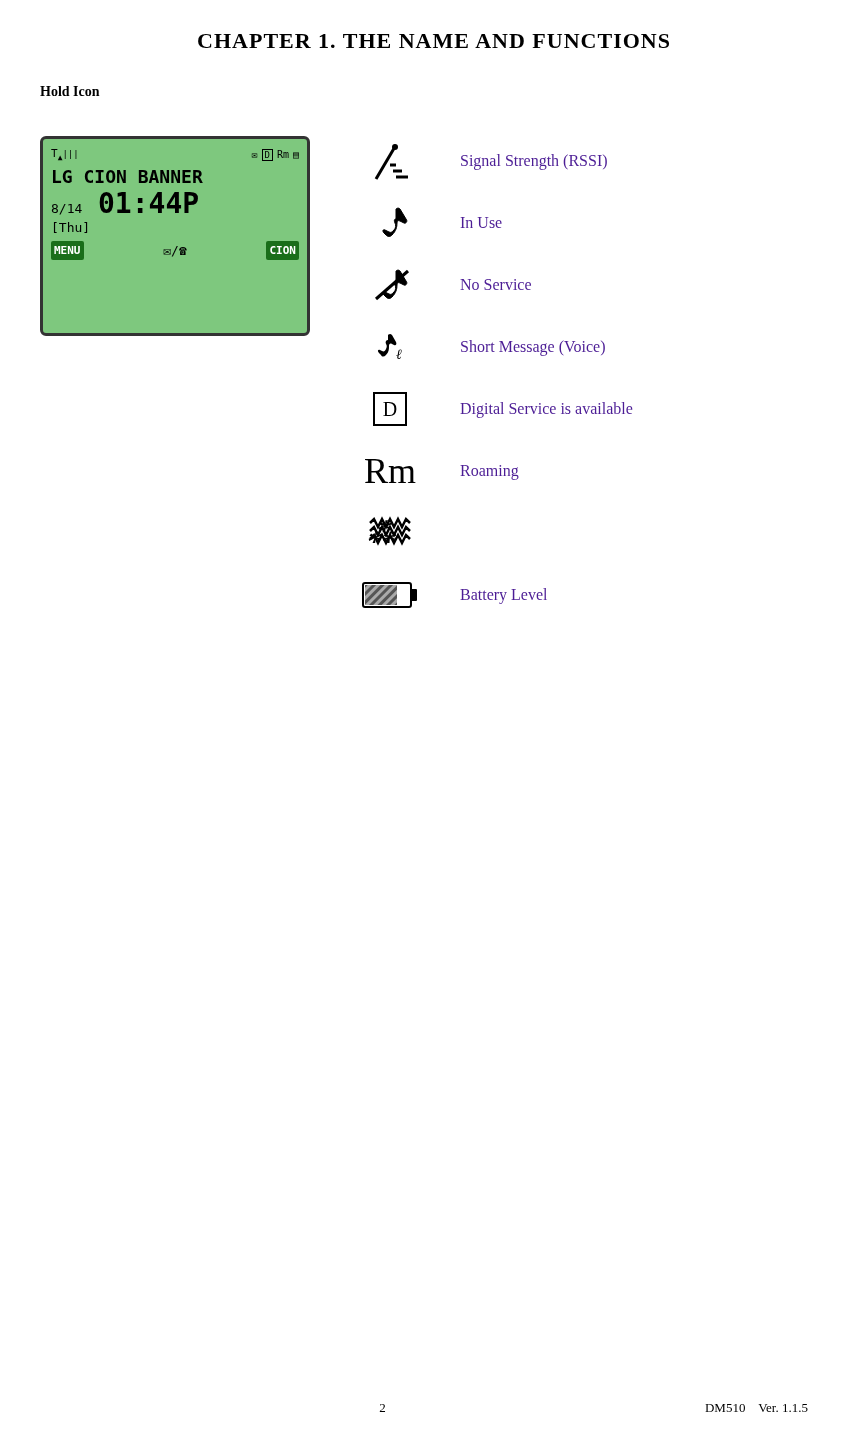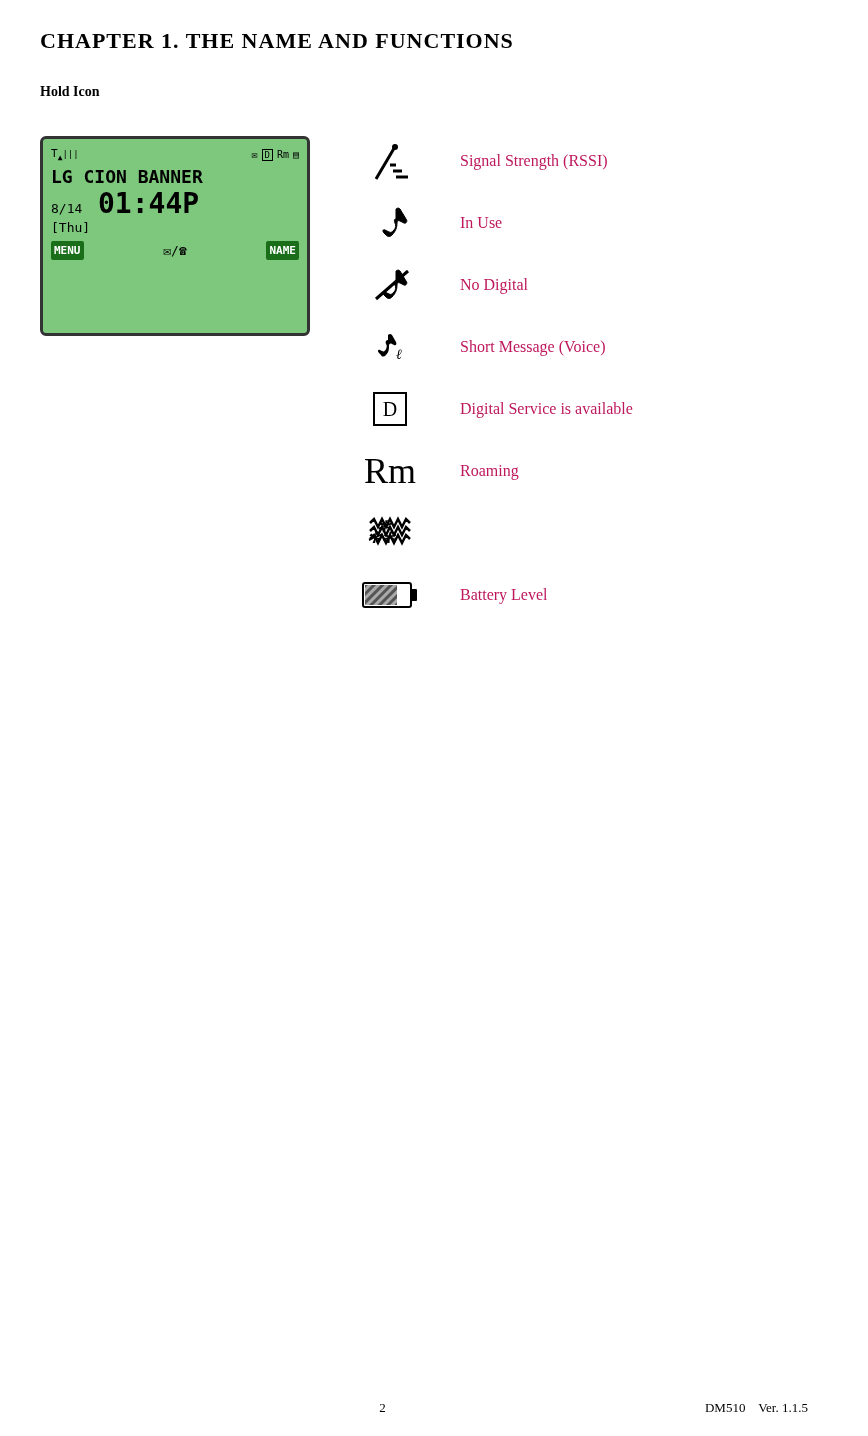--- a/index.html
+++ b/index.html
@@ -6,20 +6,21 @@
     body {
       width: 868px;
       min-height: 1436px;
       background: #ffffff;
       font-family: Times New Roman, serif;
       color: #000000;
       position: relative;
     }
 
     .page-header {
+      text-align: center;
       padding: 28px 40px 20px 40px;
       font-size: 22px;
       font-weight: bold;
       letter-spacing: 1px;
     }
 
     .section-label {
       font-size: 14px;
       font-weight: bold;
       padding: 10px 40px 16px 40px;
@@ -117,21 +118,21 @@
       display: flex;
       align-items: center;
       justify-content: center;
       flex-shrink: 0;
     }
 
     .label-cell {
       flex: 1;
       font-size: 16px;
       padding-left: 20px;
-      color: #be185d;
+      color: #4c1d95;
     }
 
     
     .d-box {
       width: 34px;
       height: 34px;
       border: 2px solid #000;
       display: flex;
       align-items: center;
       justify-content: center;
@@ -189,21 +190,21 @@
       </div>
       <div class="phone-carrier">LG CION BANNER</div>
       <div class="phone-date">
         <span>8/14</span>&nbsp;
         <span style="font-size:28px;font-weight:bold;color:#000;">01:44P</span>
       </div>
       <div class="phone-date">[Thu]</div>
       <div class="phone-bottom-bar">
         <div class="phone-btn">MENU</div>
         <div class="phone-icon-btn">✉/☎</div>
-        <div class="phone-btn">NAME</div>
+        <div class="phone-btn">CION</div>
       </div>
     </div>
   </div>
 
   <div class="right-panel">
 
     <div class="icon-row">
       <div class="icon-cell">
         <svg width="48" height="48" viewBox="0 0 48 48">
 
@@ -231,21 +232,21 @@
 
     <div class="icon-row">
       <div class="icon-cell">
         <svg width="44" height="44" viewBox="0 0 44 44">
 
           <path d="M 28 8 C 28 8 30 6 32 8 L 38 18 C 40 20 38 23 36 22 L 32 20 C 30 19 29 20 29 22 C 29 26 28 30 24 34 C 22 36 20 36 18 34 L 16 32 C 14 30 15 28 17 29 L 21 31 C 23 32 24 31 26 29 C 28 27 28 24 27 22 C 26 20 26 18 28 18 Z" fill="#000" stroke="#000" stroke-width="1"></path>
 
           <line x1="8" y1="36" x2="40" y2="8" stroke="#000" stroke-width="3"></line>
         </svg>
       </div>
-      <div class="label-cell">No Digital</div>
+      <div class="label-cell">No Service</div>
     </div>
 
     <div class="icon-row">
       <div class="icon-cell">
         <svg width="44" height="44" viewBox="0 0 44 44">
 
           <path d="M 20 10 C 20 10 22 8 24 10 L 28 17 C 29 19 28 21 26 20 L 24 19 C 22 18 21 19 21 21 C 21 24 21 27 18 30 C 16 32 14 32 13 30 L 11 28 C 9 26 10 24 12 25 L 14 26 C 16 27 17 26 18 24 C 19 22 19 20 18 19 C 17 17 18 15 20 15 Z" fill="#000"></path>
 
           <text x="28" y="34" font-size="14" font-family="serif" font-style="italic" fill="#000">ℓ</text>
         </svg>

